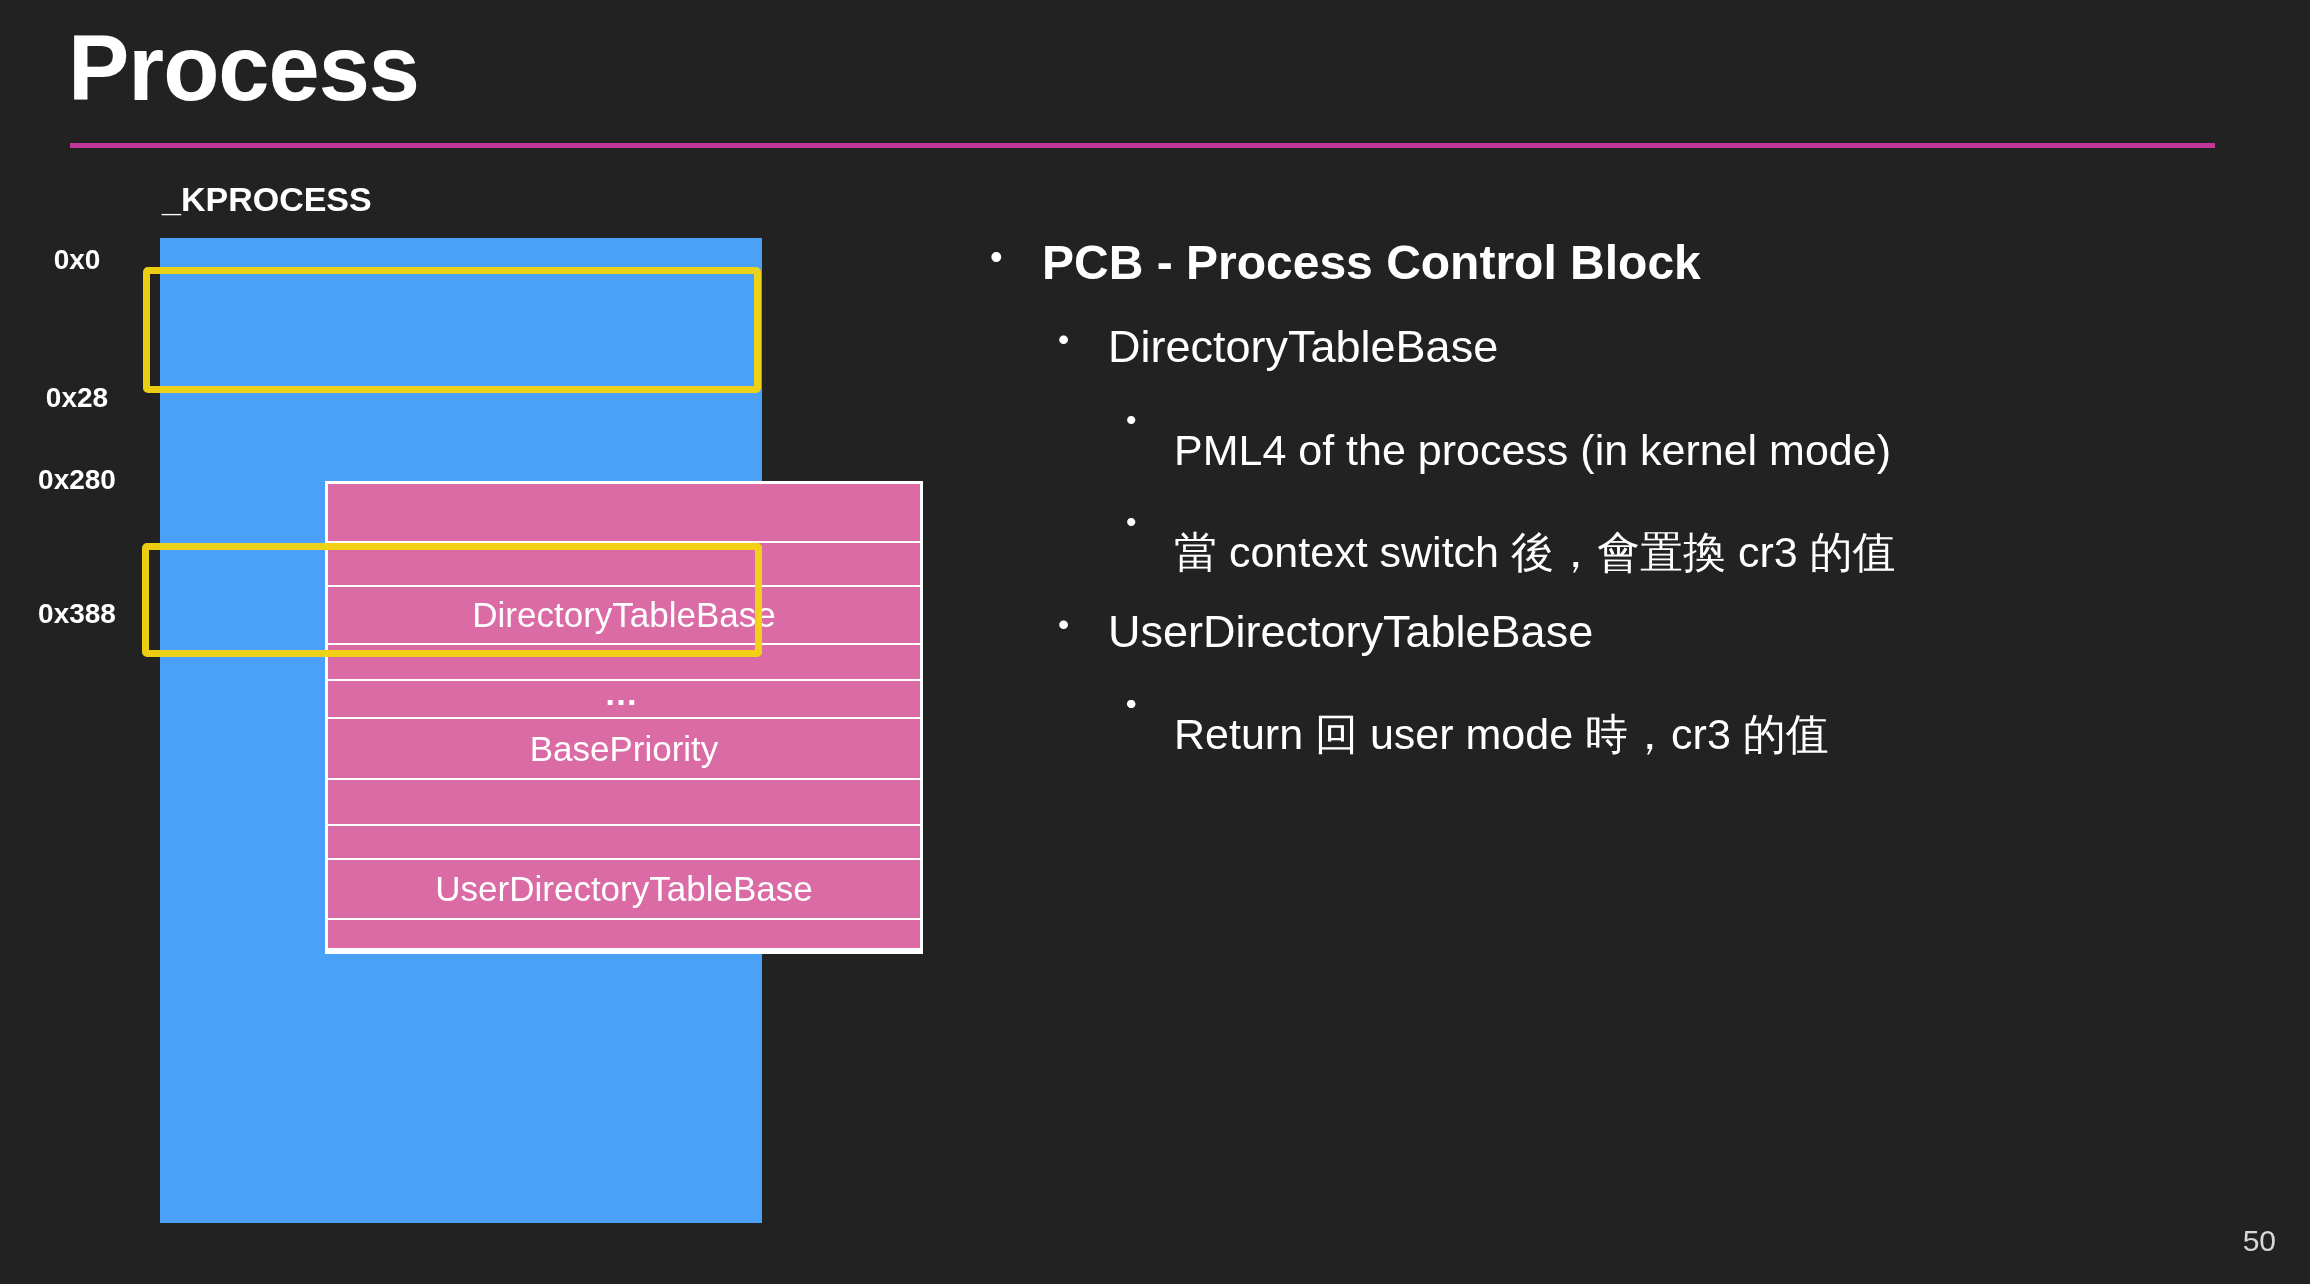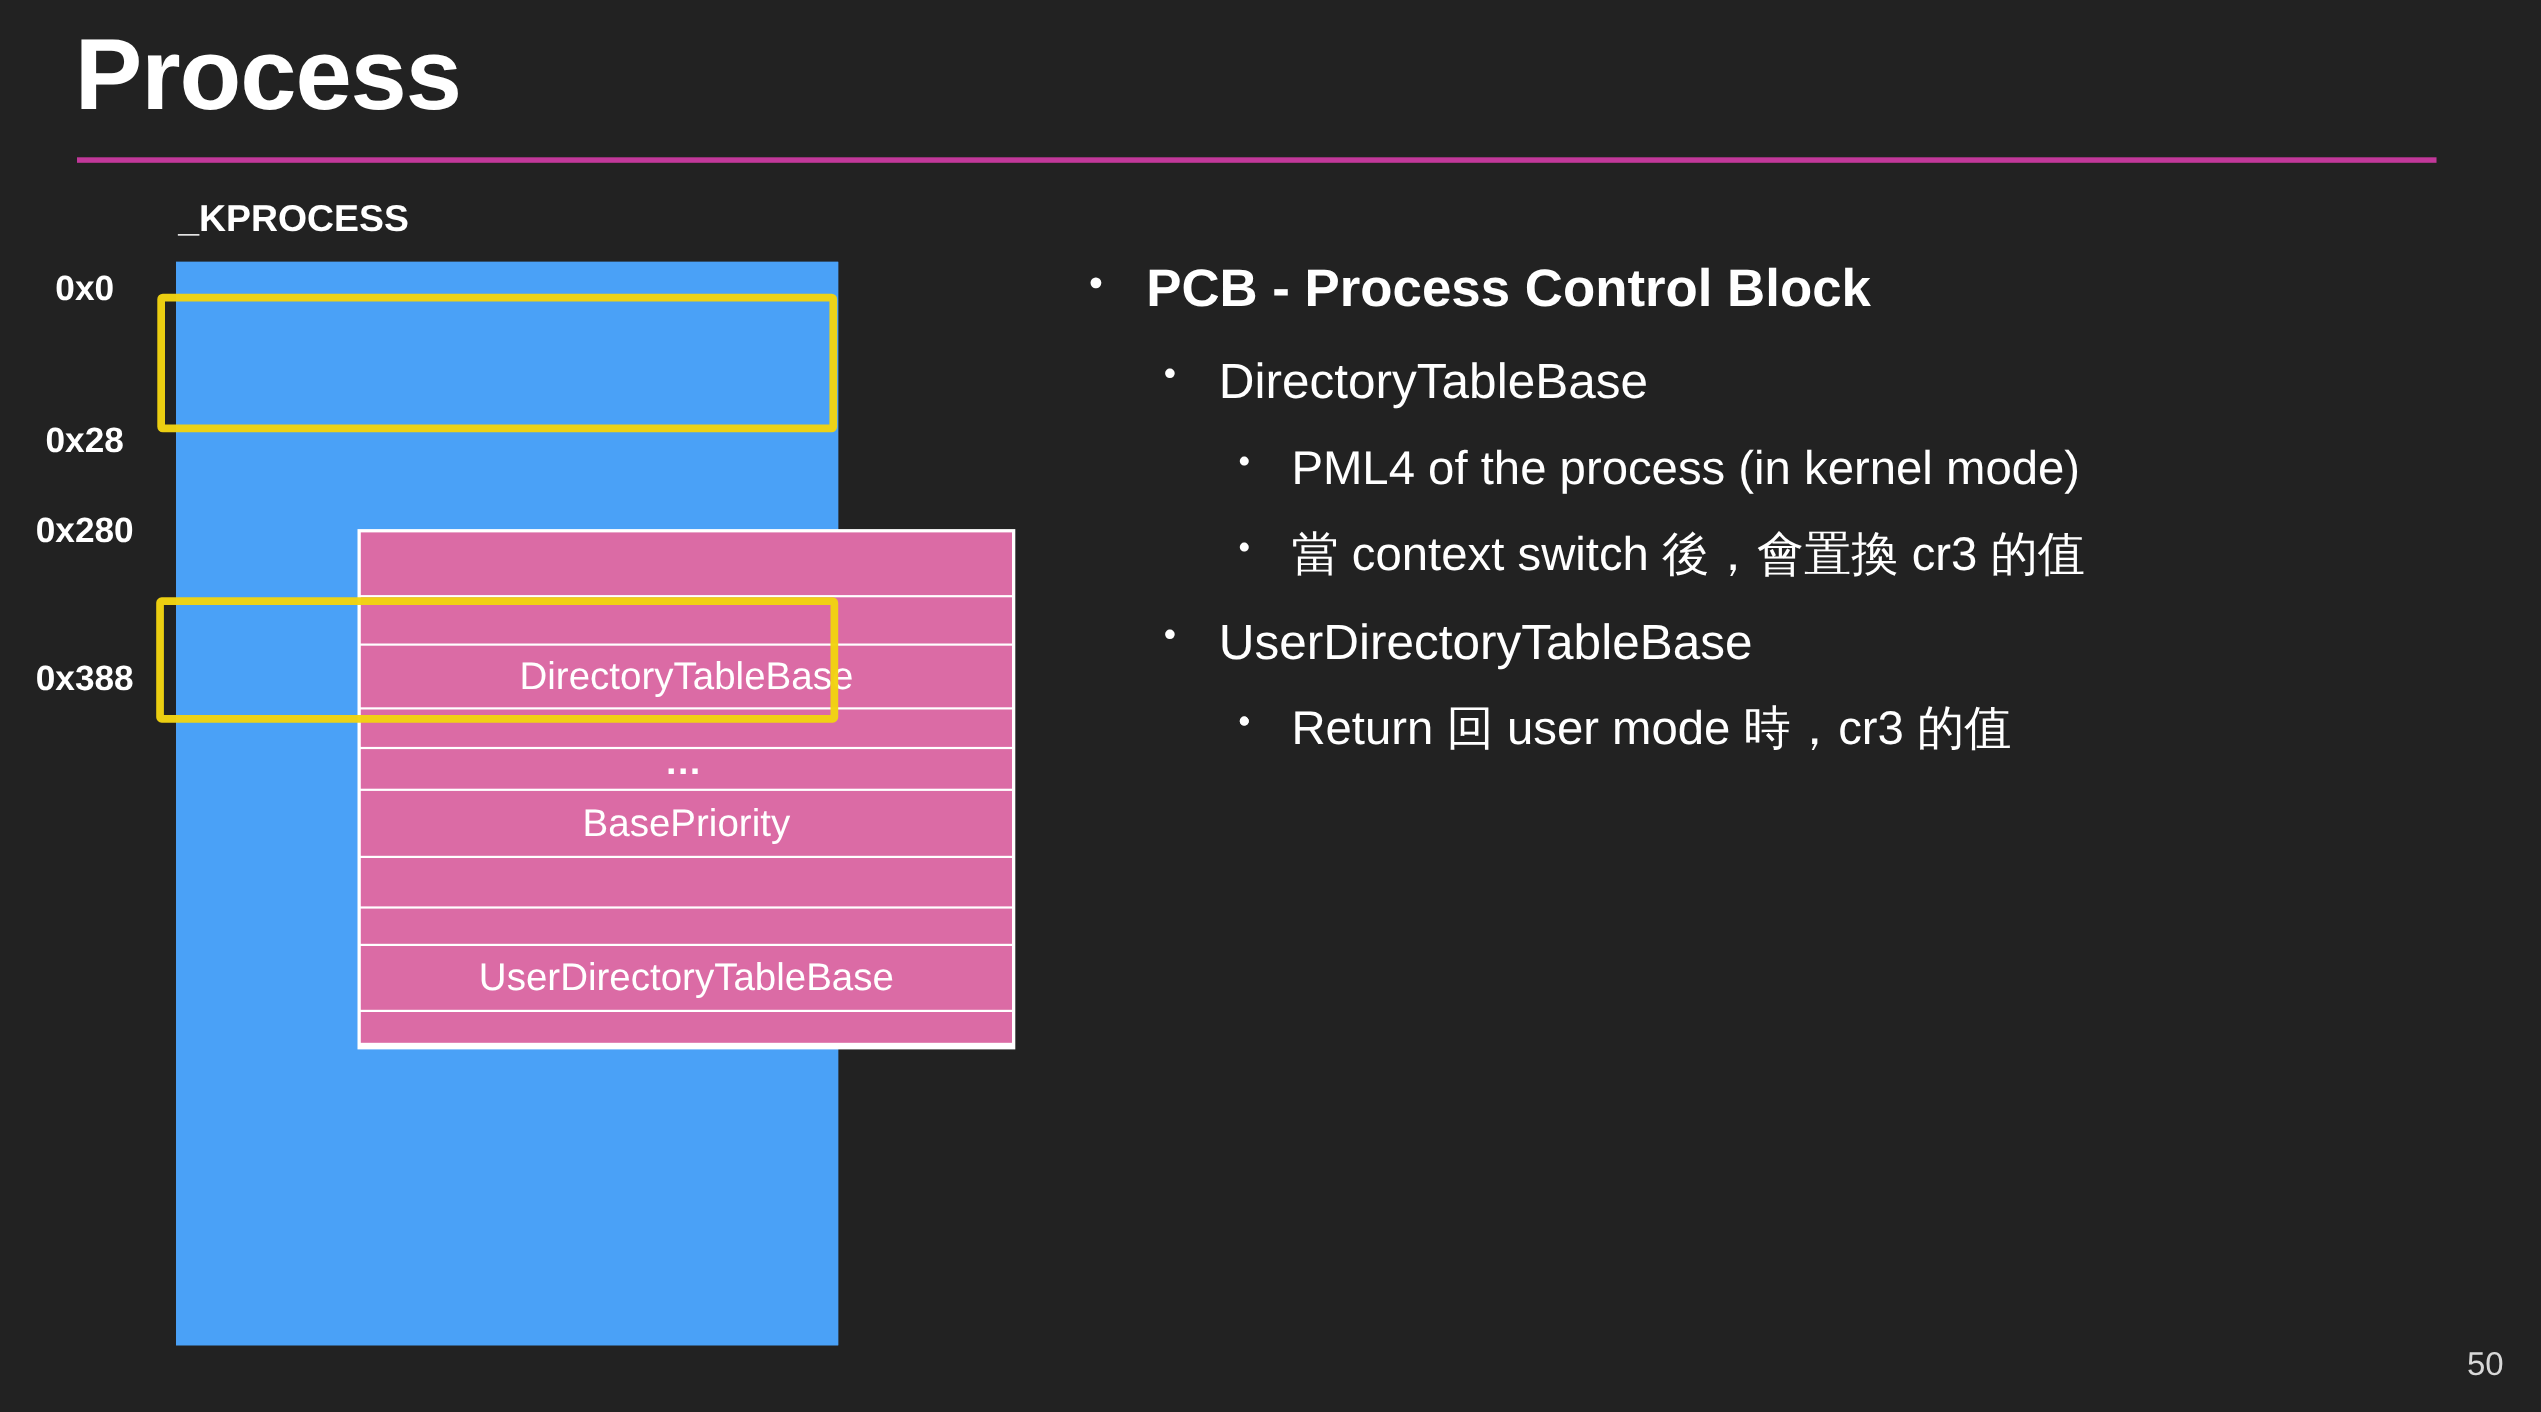--- a/index.html
+++ b/index.html
@@ -95,21 +95,21 @@
     letter-spacing: 6px;
     padding-bottom: 12px;
   }
 
   
   .addr {
     position: absolute;
     right: 0;
     width: 150px;
     text-align: center;
-    font-size: 32px;
+    font-size: 28px;
     font-weight: bold;
     color: #ffffff;
     white-space: nowrap;
   }
   #addr-col {
     position: absolute;
     left: 0;
     top: 0;
     width: 152px;
     height: 1284px;
@@ -148,21 +148,21 @@
   }
   .bl .txt {
     display: inline-block;
     line-height: inherit;
   }
   .lvl1 { font-size: 48px; margin-left: 0px;   margin-bottom: 35px; line-height: 1.05; }
   .lvl2 { font-size: 45px; margin-left: 68px;  margin-bottom: 33px; line-height: 1.05; }
   .lvl3 { font-size: 43px; margin-left: 136px; margin-bottom: 33px; line-height: 1.05; }
   .lvl1 .txt { padding-left: 52px; font-weight: bold; }
   .lvl2 .txt { padding-left: 50px; }
-  .lvl3 .txt { padding-left: 48px; }
+  .lvl3 .txt { padding-left: 48px; margin-top: 24px; }
   .lvl1 .dot { font-size: 36px; }
   .lvl2 .dot { font-size: 32px; }
   .lvl3 .dot { font-size: 30px; }
 
   
   #page-num {
     position: absolute;
     right: 34px;
     bottom: 26px;
     font-size: 30px;

